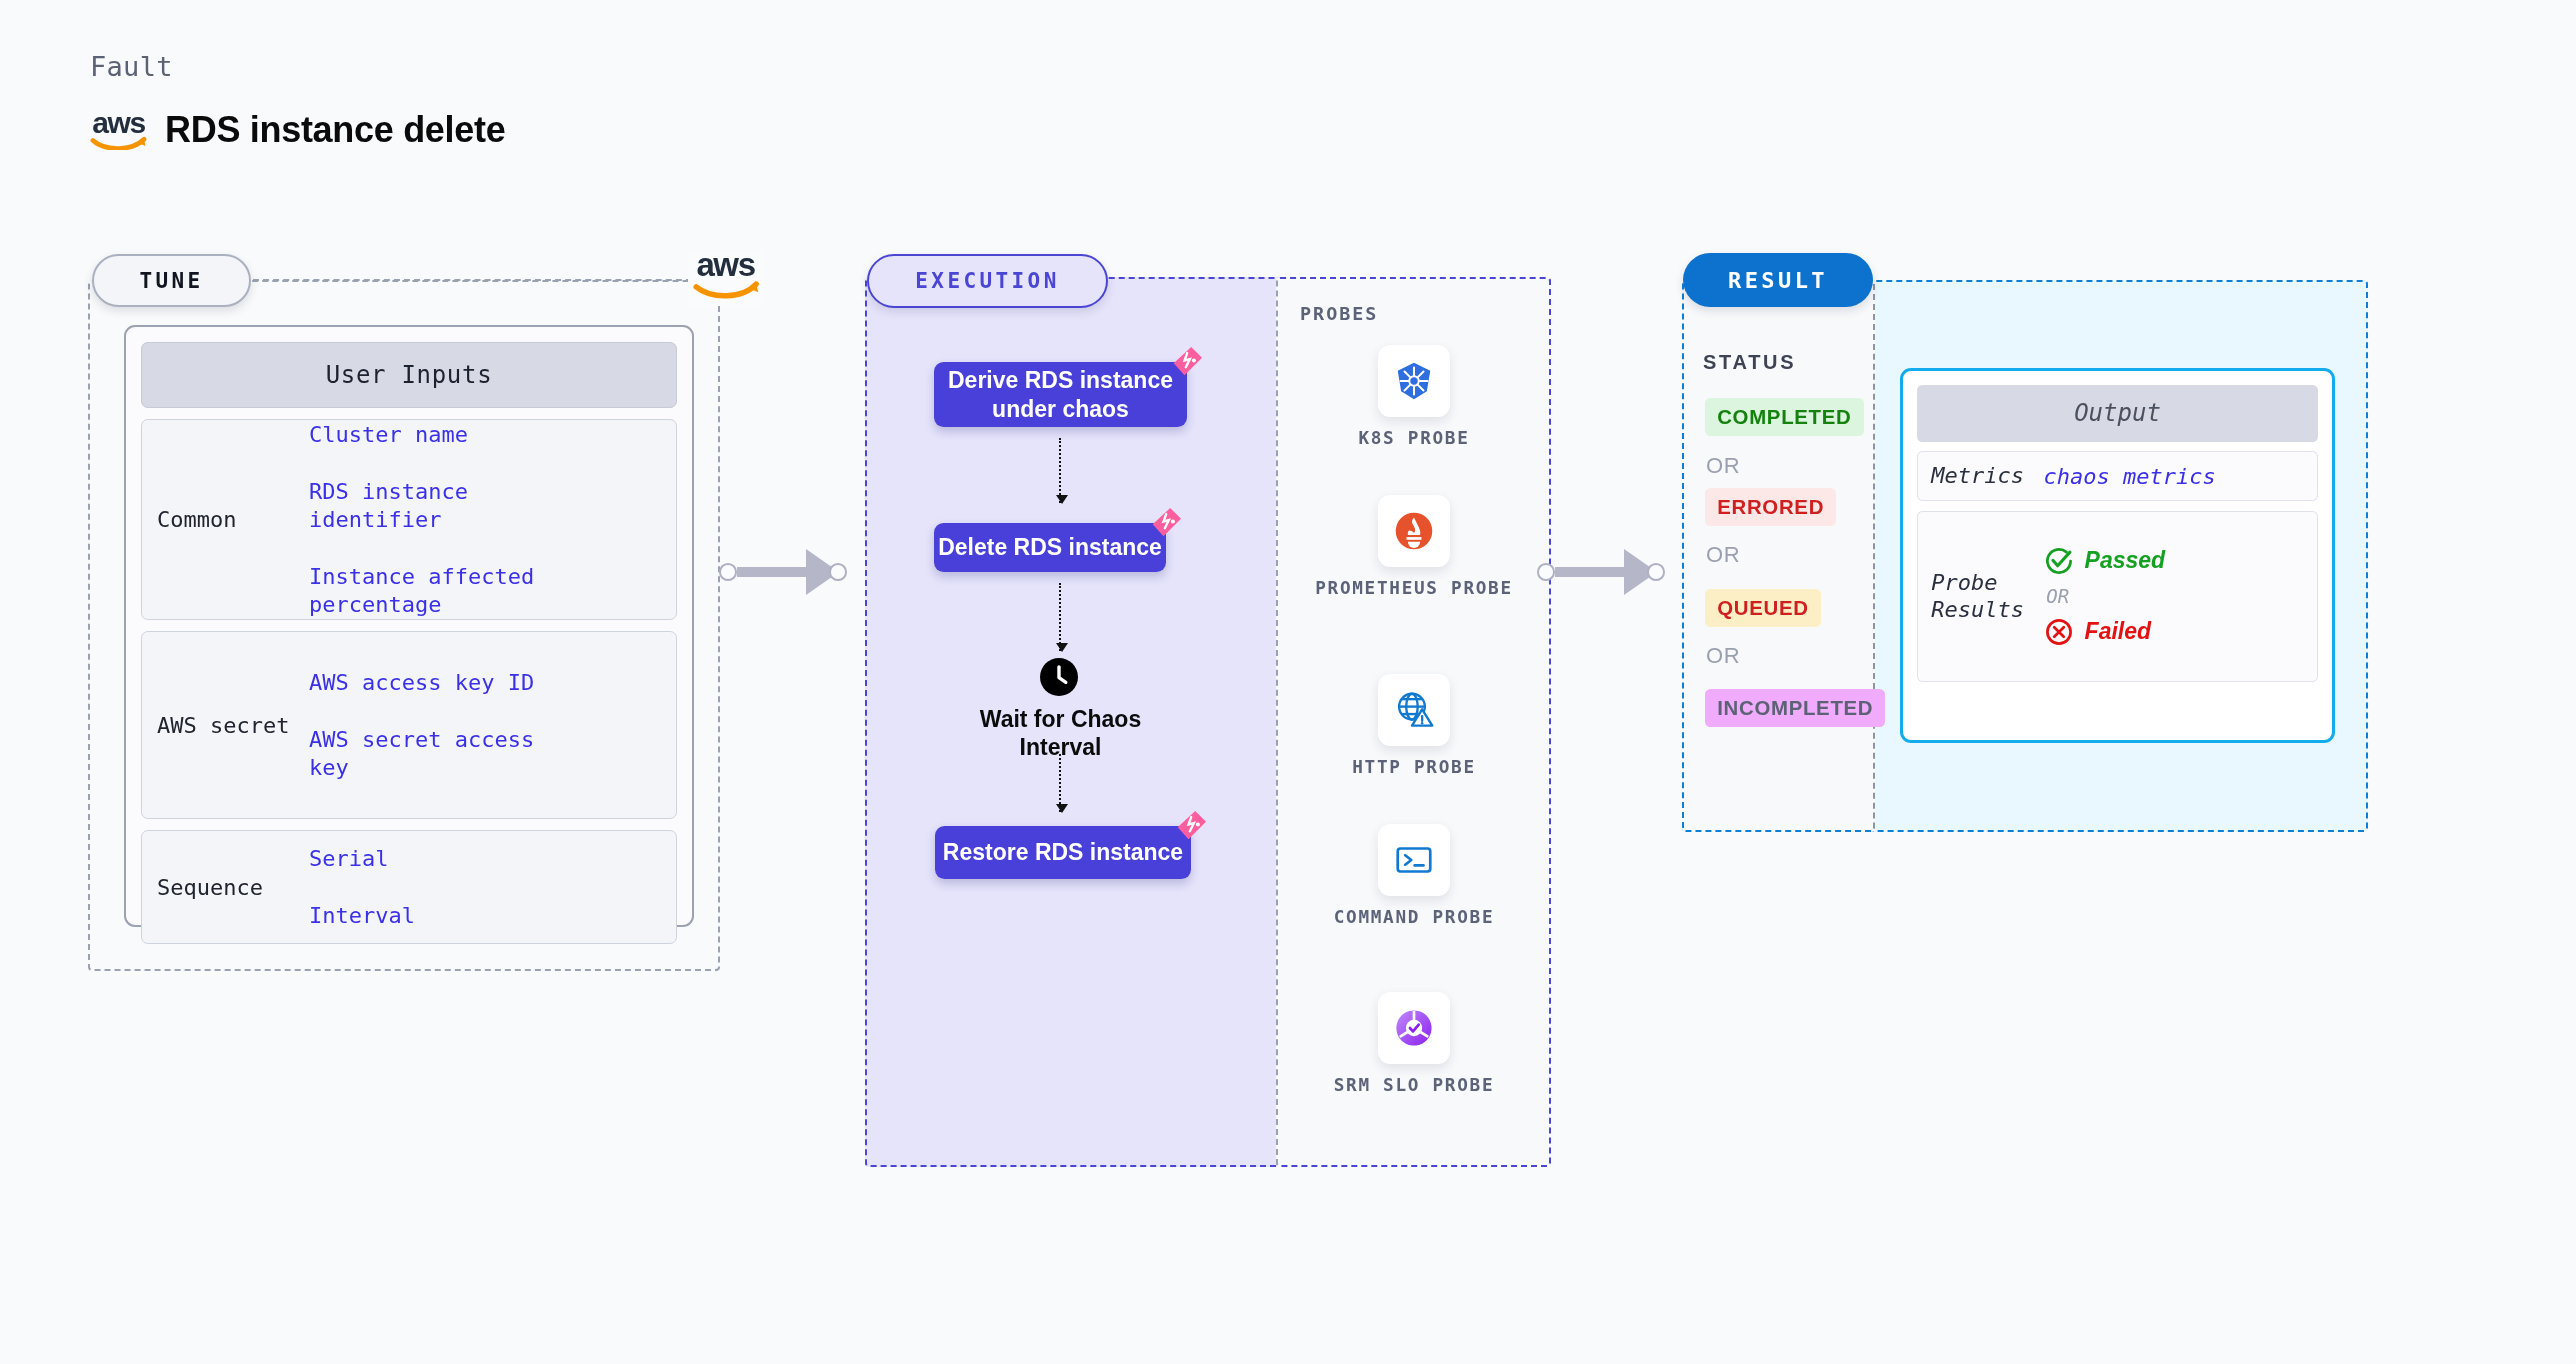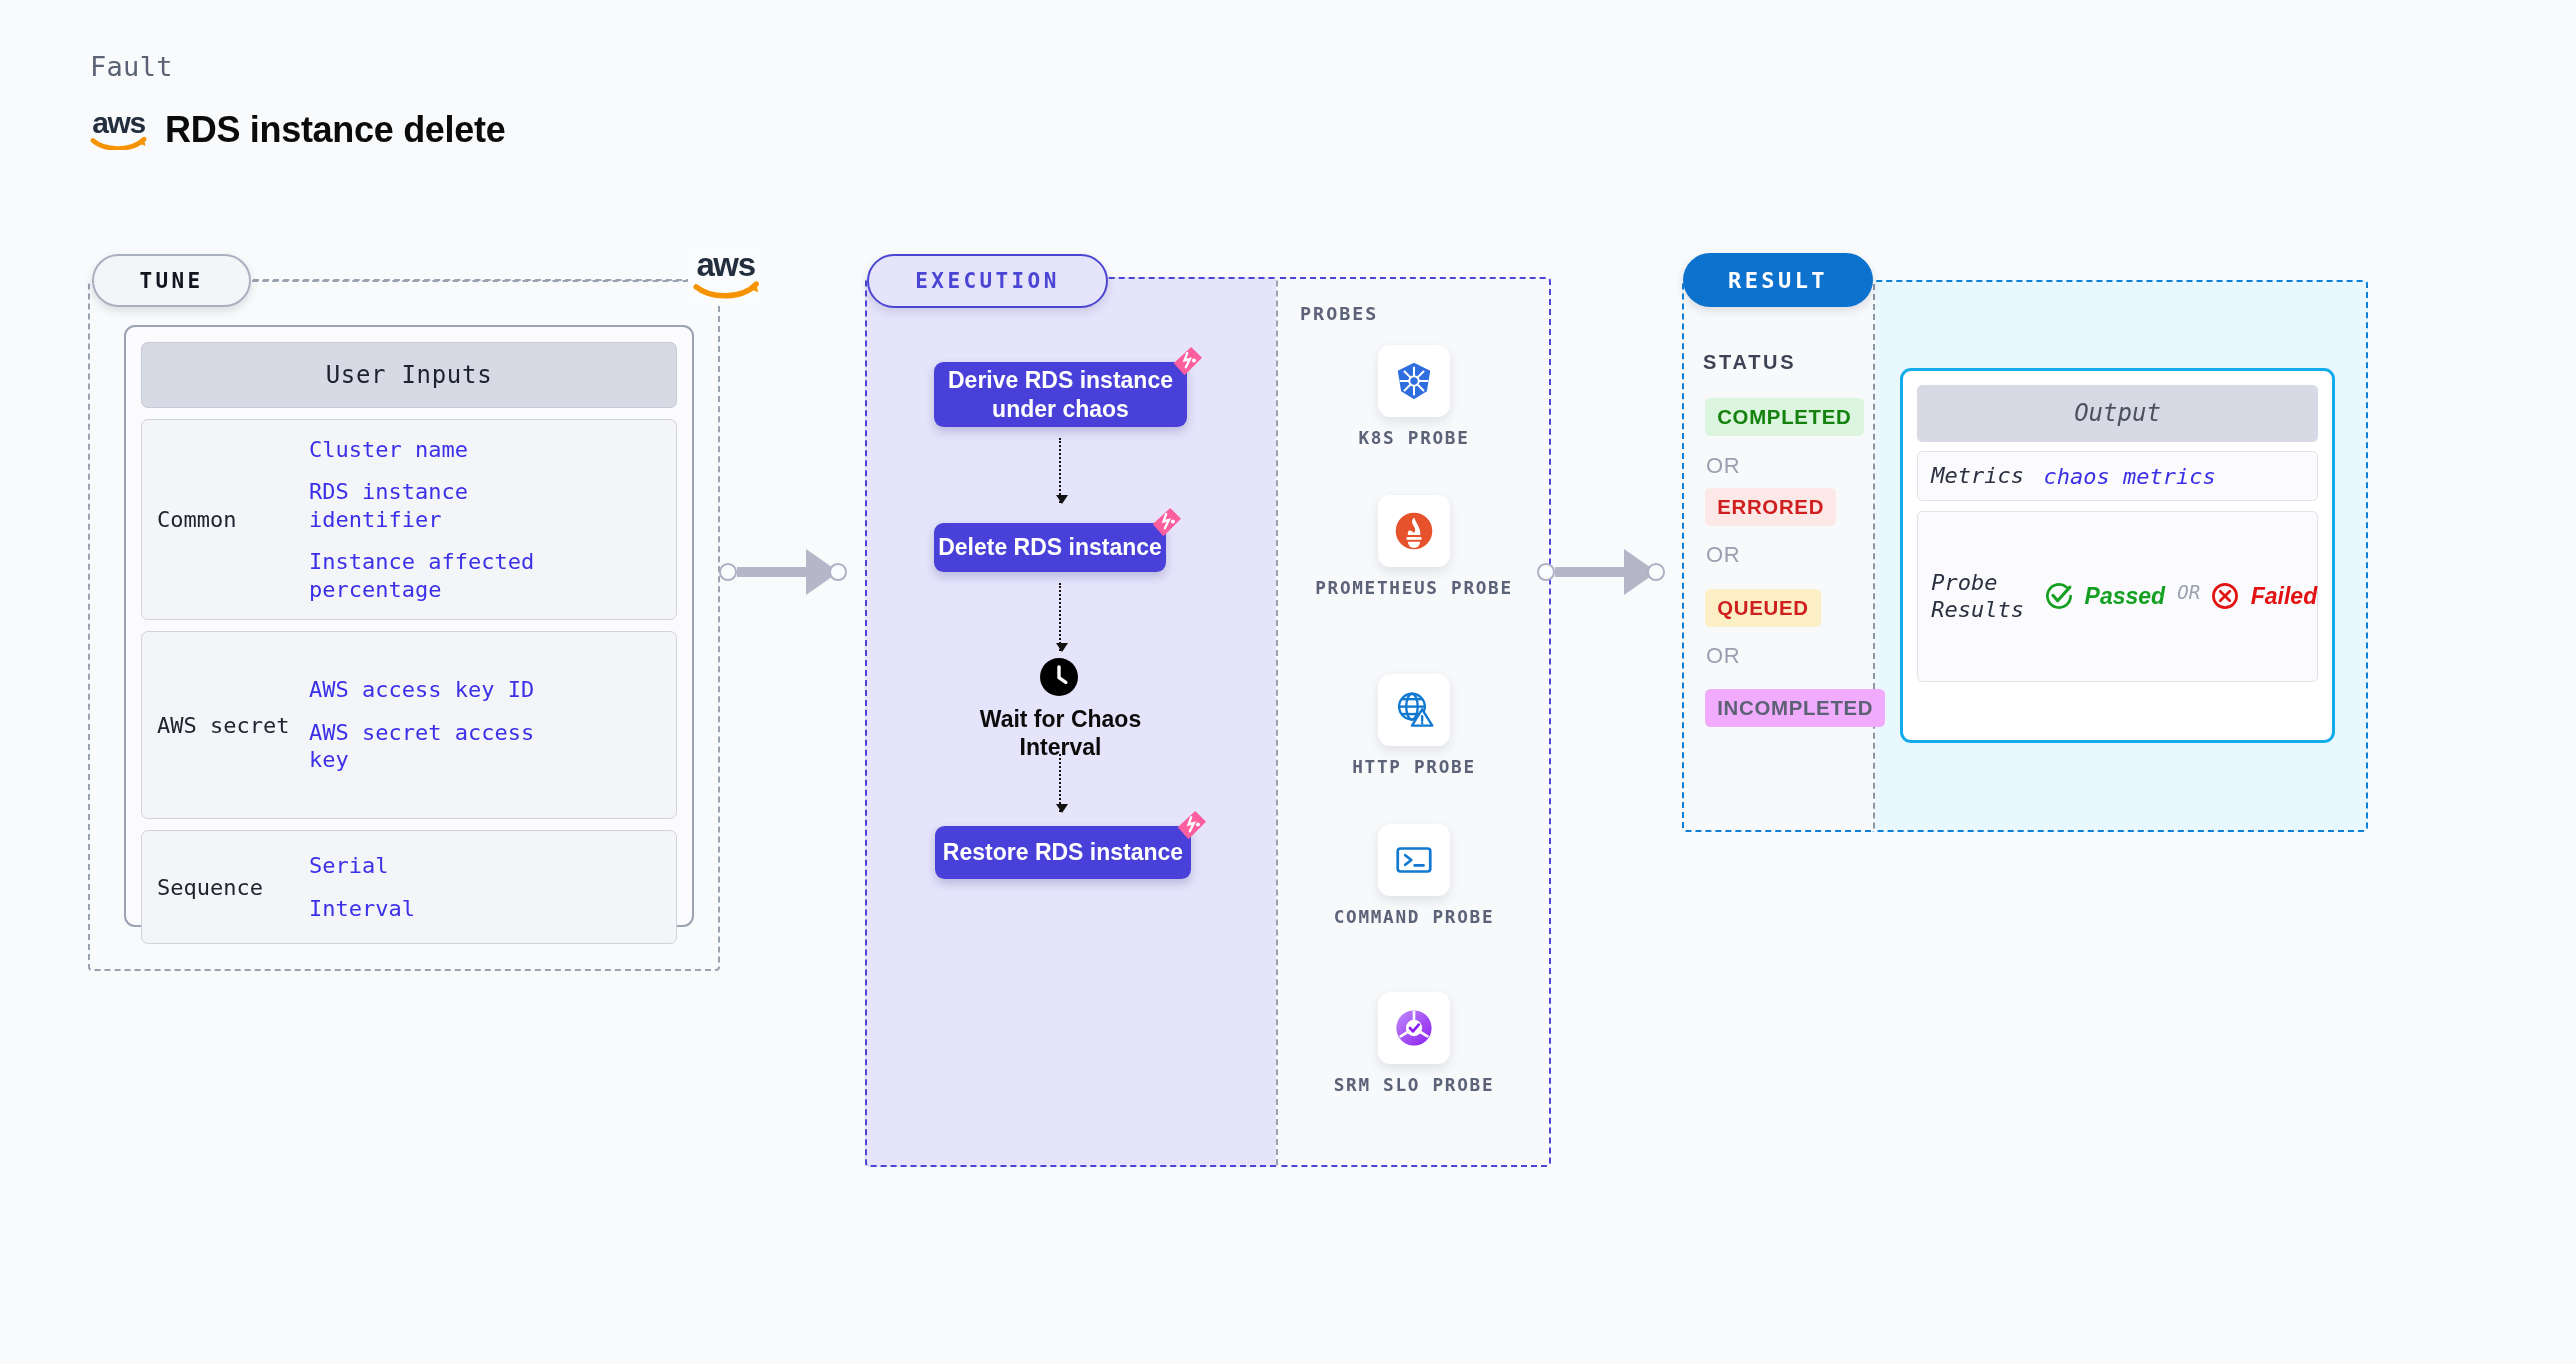--- a/index.html
+++ b/index.html
@@ -67,21 +67,21 @@
     letter-spacing:0.7px;
   }
   .ui-group{
     margin-top:11px;background:#f4f5f8;border:1.4px solid #cfd3de;border-radius:6.8px;
     display:flex;align-items:center;box-sizing:border-box;padding:11px 0;
   }
   .ui-group .g-label{
     width:167px;padding-left:15px;box-sizing:border-box;flex:none;
     font-family:"DejaVu Sans Mono","Liberation Mono",monospace;font-size:22px;color:#20242e;
   }
-  .ui-group .g-vals{display:flex;flex-direction:column;gap:15px;padding-right:13.6px;}
+  .ui-group .g-vals{display:flex;flex-direction:column;gap:30px;padding-right:13.6px;}
   .ui-group .g-val{
     font-family:"DejaVu Sans Mono","Liberation Mono",monospace;font-size:22px;color:#3b30e8;
     line-height:1.25;max-width:285px;
   }
   #grp-common{height:201px;}
   #grp-secret{height:188px;}
   #grp-seq{height:114px;}
 
   
   .exec-node{
@@ -171,21 +171,21 @@
     margin-top:9.5px;background:#fbfbfd;border:1.4px solid #dfe2ea;border-radius:5.4px;
     box-sizing:border-box;display:flex;align-items:center;padding:9.5px 0;
   }
   .out-group .o-label{
     width:126px;padding-left:13.6px;box-sizing:border-box;flex:none;
     font-family:"DejaVu Sans Mono","Liberation Mono",monospace;font-size:22px;color:#2b3040;line-height:1.25;
   }
   #out-metrics{height:50px;}
   #out-probe{height:171px;}
   #metrics-value{font-family:"DejaVu Sans Mono","Liberation Mono",monospace;font-size:22px;color:#3b30e8;}
-  .probe-res-col{display:flex;gap:9.5px;}
+  .probe-res-col{display:flex;flex-direction:column;gap:9.5px;}
   .res-row{display:flex;align-items:center;gap:11px;}
   .res-row .rtext{font-size:23px;font-weight:bold;font-family:"Liberation Sans",sans-serif;}
   #res-pass .rtext{color:#15a022;}
   #res-fail .rtext{color:#e31212;}
   .res-or{font-family:"DejaVu Sans Mono","Liberation Mono",monospace;font-size:19px;color:#9aa0b0;padding-left:2.7px;}
 
   
   .conn{position:absolute;height:54px;display:flex;align-items:center;}
   .conn .dot{
     width:17.7px;height:17.7px;border-radius:50%;background:#fafbfc;border:2.7px solid #aeb1c4;

